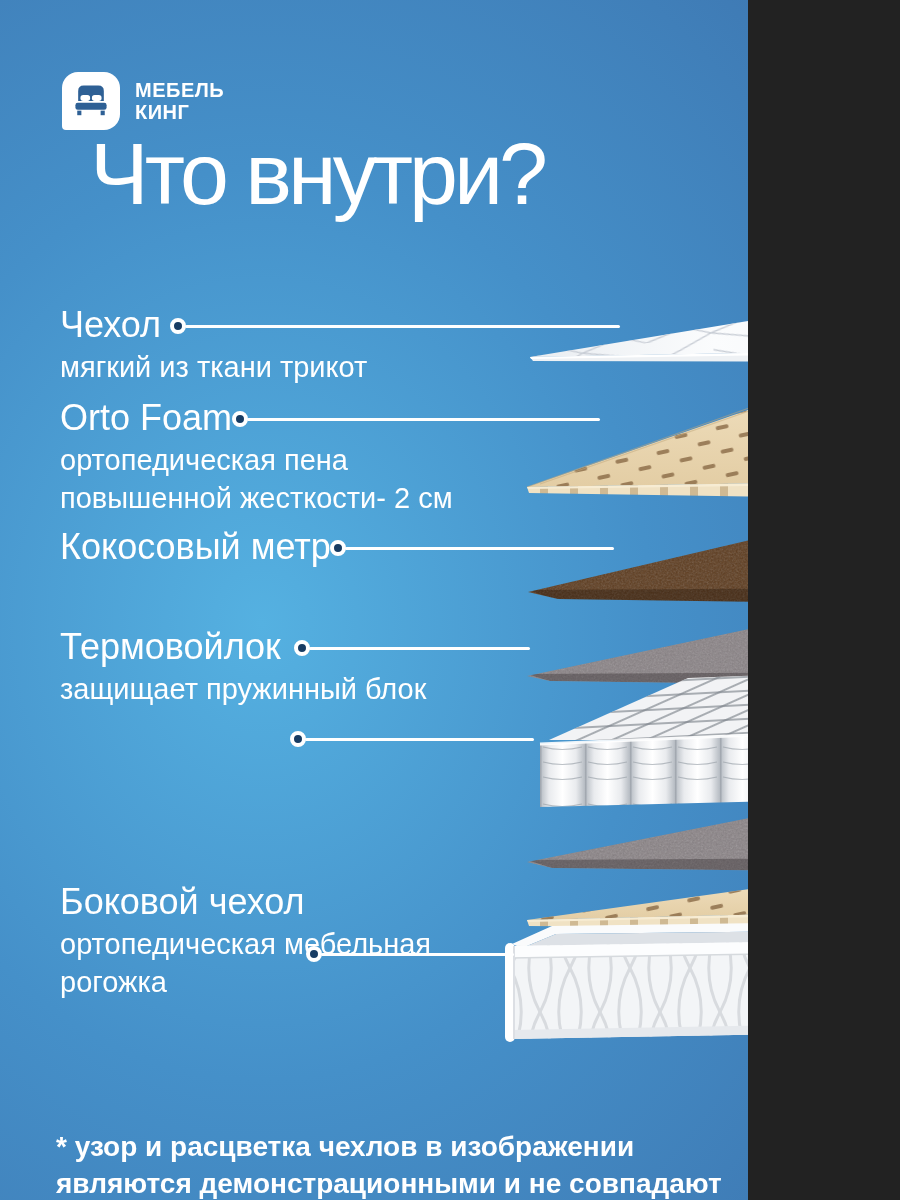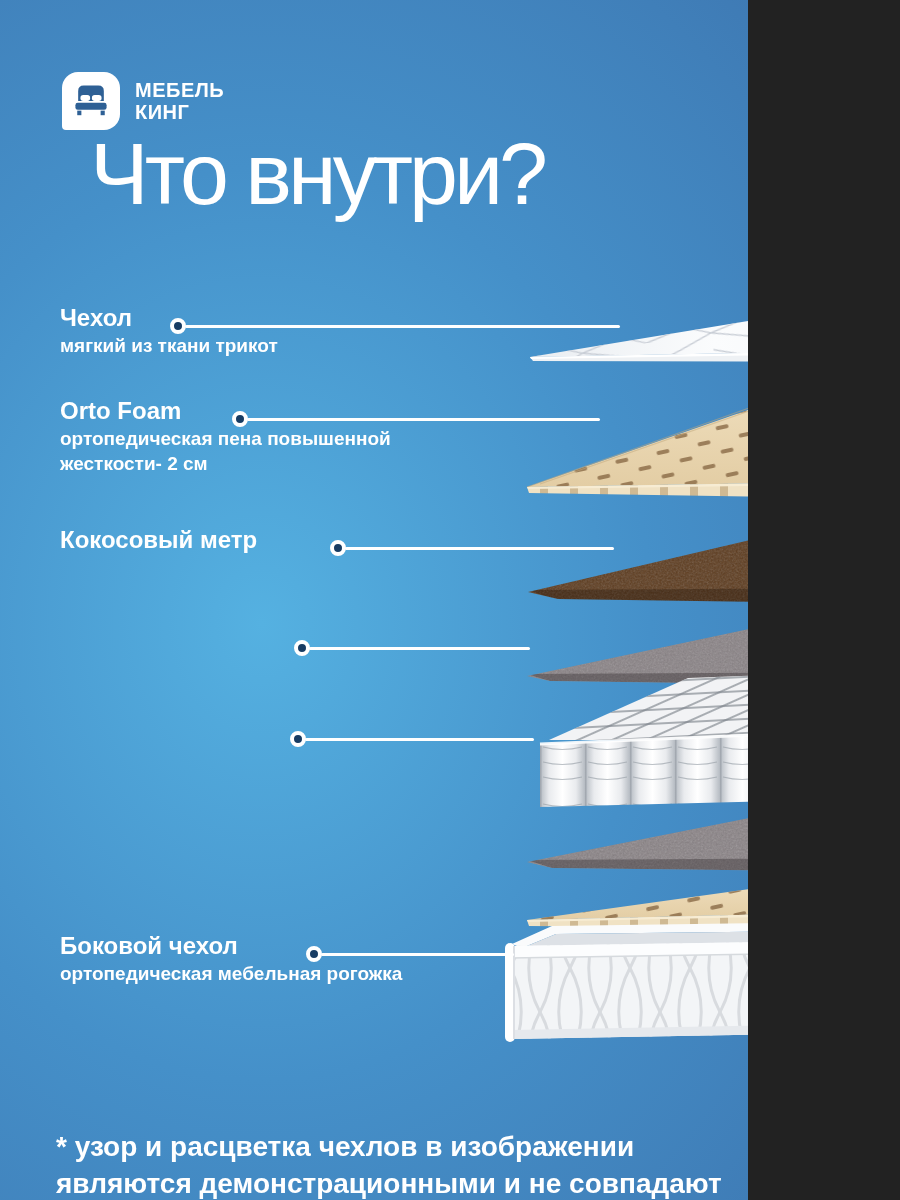--- a/index.html
+++ b/index.html
@@ -14,22 +14,22 @@
     width:58px;height:58px;background:#fff;border-radius:16px 16px 16px 4px;
     display:flex;align-items:center;justify-content:center;
   }
   .brand-name{font-weight:700;font-size:20px;line-height:1.12;letter-spacing:.5px;}
   .page-title{
     position:absolute;left:54px;top:128px;font-size:88px;font-weight:400;
     letter-spacing:-4px;line-height:1.05;white-space:nowrap;margin-left:36px;
   }
   
   .layer-label{position:absolute;left:60px;}
-  .layer-label .name{font-weight:700;font-size:24px;line-height:1.22;}
-  .layer-label .desc{font-weight:700;font-size:19px;line-height:1.31;margin-top:2px;}
+  .layer-label .name{font-weight:400;font-size:36px;line-height:1.22;}
+  .layer-label .desc{font-weight:400;font-size:29px;line-height:1.31;margin-top:2px;}
   .w430{width:430px}.w400{width:400px}.w360{width:360px}.w340{width:340px}
   .leader{position:absolute;display:flex;align-items:center;height:16px;}
   .leader .dot{
     width:8px;height:8px;border-radius:50%;background:#173c63;border:4px solid #fff;flex:none;
   }
   .leader .line{height:3px;background:#fff;flex:1;margin-left:-1px;border-radius:2px;}
   .footnote{
     position:absolute;left:56px;top:1088px;width:680px;
     font-size:28px;line-height:1.33;font-weight:700;margin-top:40px;
   }
@@ -216,31 +216,35 @@
   </div>
 
   <div class="layer-label" style="top:525px">
     <div class="name w430">Кокосовый метр</div>
   </div>
   <div class="leader" style="left:330px;top:540px;width:284px">
     <span class="dot"></span>
       <span class="line"></span>
   </div>
 
+  <div class="layer-label" style="top:625px">
+    <div class="name w430">Термовойлок</div>
+    <div class="desc w430">защищает пружинный блок</div>
+  </div>
   <div class="leader" style="left:294px;top:640px;width:236px">
     <span class="dot"></span>
       <span class="line"></span>
   </div>
 
   <div class="leader" style="left:290px;top:731px;width:244px">
     <span class="dot"></span>
       <span class="line"></span>
   </div>
 
-  <div class="layer-label" style="top:931px">
+  <div class="layer-label" style="top:880px">
     <div class="name w430">Боковой чехол</div>
     <div class="desc w400">ортопедическая мебельная рогожка</div>
   </div>
   <div class="leader" style="left:306px;top:946px;width:208px">
     <span class="dot"></span>
       <span class="line"></span>
   </div>
 
   <div class="footnote">* узор и расцветка чехлов в изображении являются демонстрационными и не совпадают с реальными изделиями</div>
 </div>

